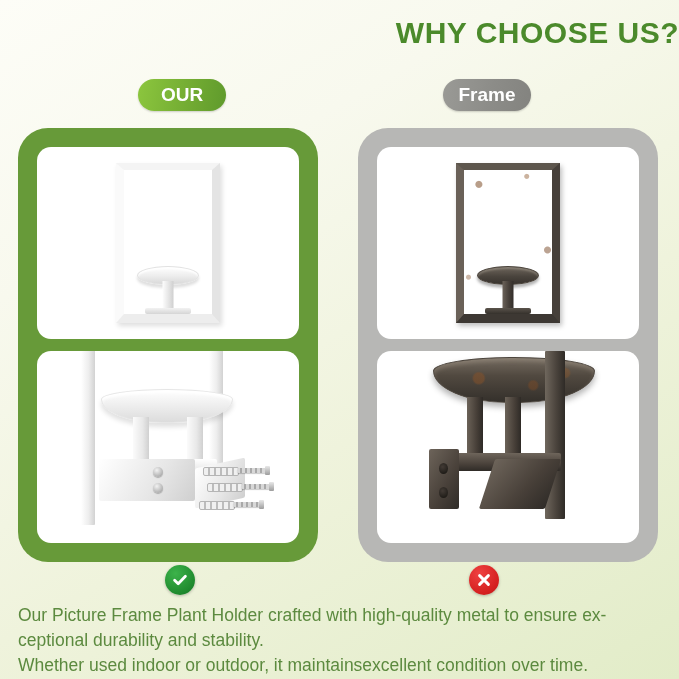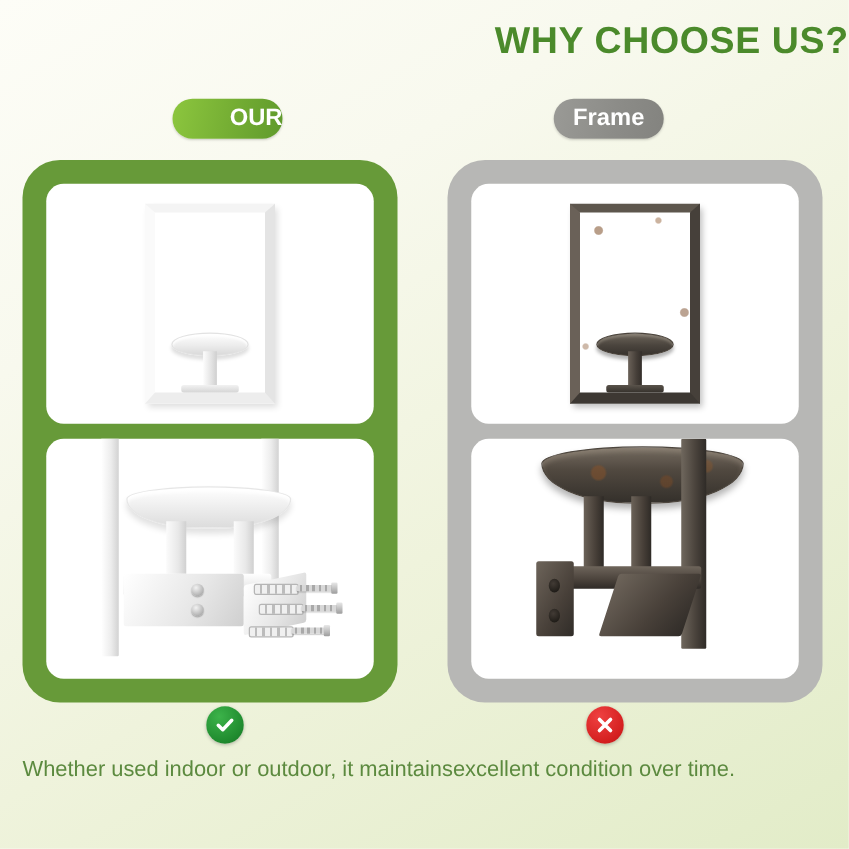--- a/index.html
+++ b/index.html
@@ -38,21 +38,20 @@
     text-align: center;
     color: #ffffff;
     font-size: 19px;
     font-weight: bold;
     box-shadow: 0 1px 2px rgba(0,0,0,0.18);
   }
   .badge-our {
     left: 138px;
     width: 88px;
     background: linear-gradient(100deg, #8cc63e 0%, #74ad33 55%, #5f9a2c 100%);
-    text-align: right;
   }
   .badge-other {
     left: 443px;
     width: 88px;
     background: linear-gradient(100deg, #9a9a96 0%, #8c8c88 55%, #83837f 100%);
   }
 
   
   .panel {
     position: absolute;
@@ -395,14 +394,16 @@
 
 <div class="verdict verdict-bad">
   <span>
     <svg width="18" height="18" viewBox="0 0 18 18">
       <path d="M4.6 4.6 L13.4 13.4 M13.4 4.6 L4.6 13.4" fill="none" stroke="#ffffff" stroke-width="2.9" stroke-linecap="round"></path>
     </svg>
   </span>
 </div>
 
 <div class="caption">
+  <p>Our Picture Frame Plant Holder crafted with high-quality metal to ensure ex-</p>
+  <p>ceptional durability and stability.</p>
   <p>Whether used indoor or outdoor, it maintainsexcellent condition over time.</p>
 </div>
 
 </body></html>

